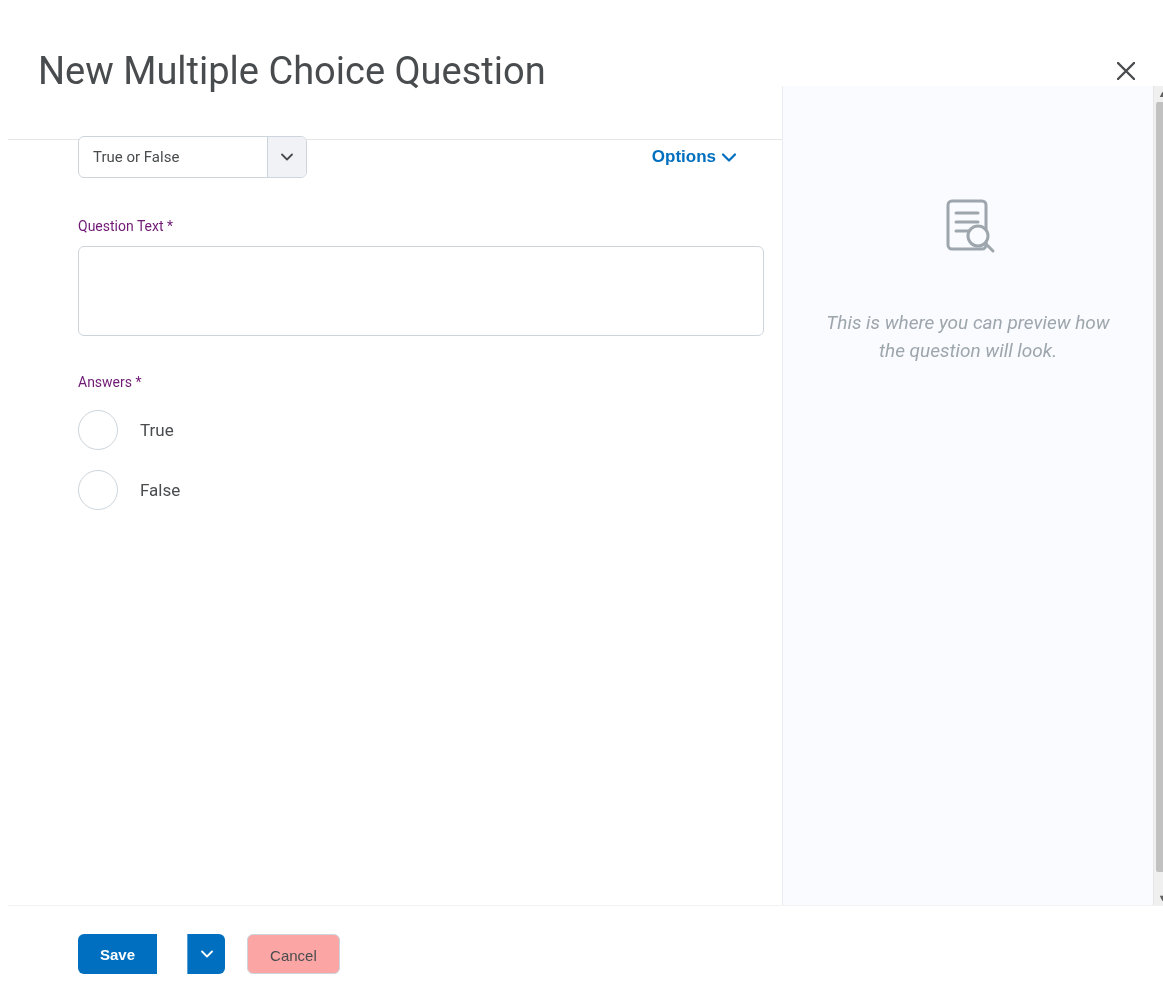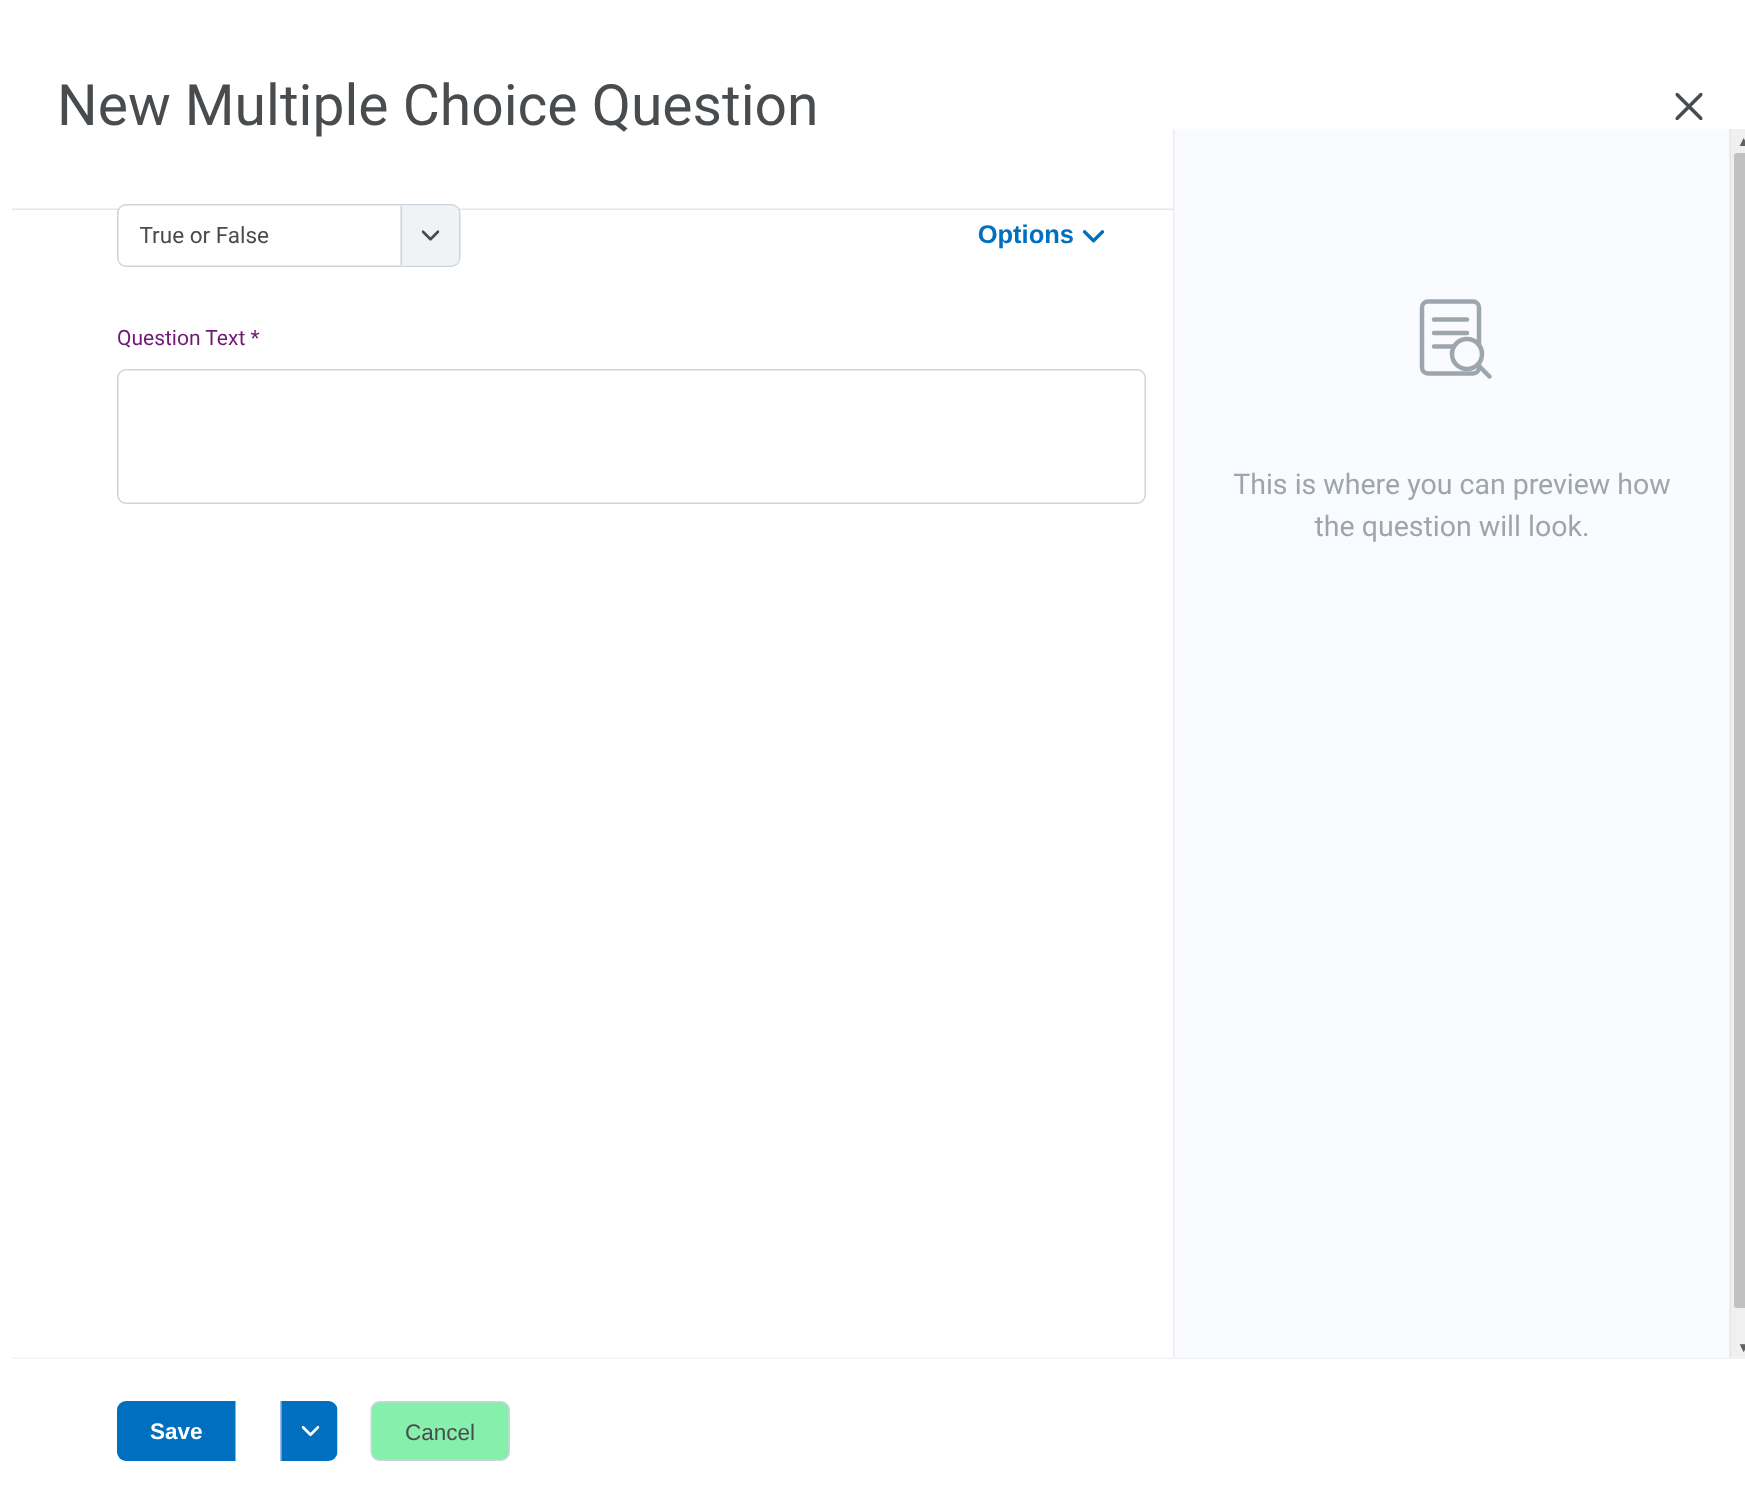--- a/index.html
+++ b/index.html
@@ -150,20 +150,21 @@
       text-align: center;
     }
     .preview-icon {
       color: #9ea6ad;
       margin-bottom: 30px;
     }
     .preview-text {
       font-size: 19px;
       color: #9ea6ad;
       line-height: 1.45;
+      font-style: italic;
     }
     .scroll-track {
       width: 17px;
       background: #f0f0f0;
       position: relative;
       border-left: 1px solid #e5e5e5;
     }
     .scroll-arrow {
       width: 100%;
       height: 16px;
@@ -222,21 +223,21 @@
       color: #fff;
       width: 38px;
       display: flex;
       align-items: center;
       justify-content: center;
       cursor: pointer;
     }
     .cancel-btn {
       height: 40px;
       padding: 12px 22px;
-      background: #86efac;
+      background: #fca5a5;
       border: 1px solid #cdd5dc;
       border-radius: 6px;
       font-size: 15px;
       color: #494c4e;
       cursor: pointer;
     }
   </style>
 </head>
 <body>
 
@@ -265,20 +266,31 @@
         <span>Options</span>
         <svg width="14" height="9" viewBox="0 0 14 9">
           <path d="M1 1.5 L7 7.5 L13 1.5" stroke="#006fbf" stroke-width="2.2" fill="none" stroke-linecap="round" stroke-linejoin="round"></path>
         </svg>
       </button>
     </div>
 
     <label class="field-label">Question Text *</label>
     <textarea class="textarea" value="" style=""></textarea>
 
+    <div class="answers-section">
+      <label class="field-label">Answers *</label>
+      <div class="radio-row">
+        <button class="radio-circle" aria-label="Select True"></button>
+        <span class="radio-label">True</span>
+      </div>
+      <div class="radio-row">
+        <button class="radio-circle" aria-label="Select False"></button>
+        <span class="radio-label">False</span>
+      </div>
+    </div>
 
 
   </div>
 
   <div class="preview-panel">
     <div class="preview-icon">
       <svg width="60" height="60" viewBox="0 0 60 60">
         <rect x="10" y="5" width="38" height="48" rx="4" fill="none" stroke="currentColor" stroke-width="3"></rect>
         <line x1="18" y1="17" x2="40" y2="17" stroke="currentColor" stroke-width="3" stroke-linecap="round"></line>
         <line x1="18" y1="26" x2="40" y2="26" stroke="currentColor" stroke-width="3" stroke-linecap="round"></line>

